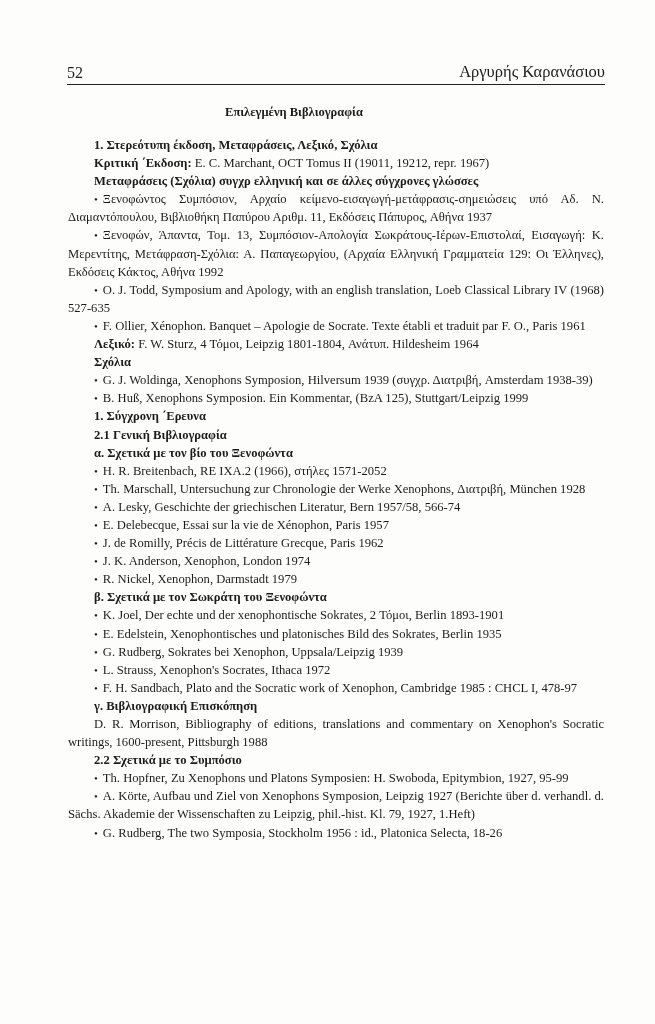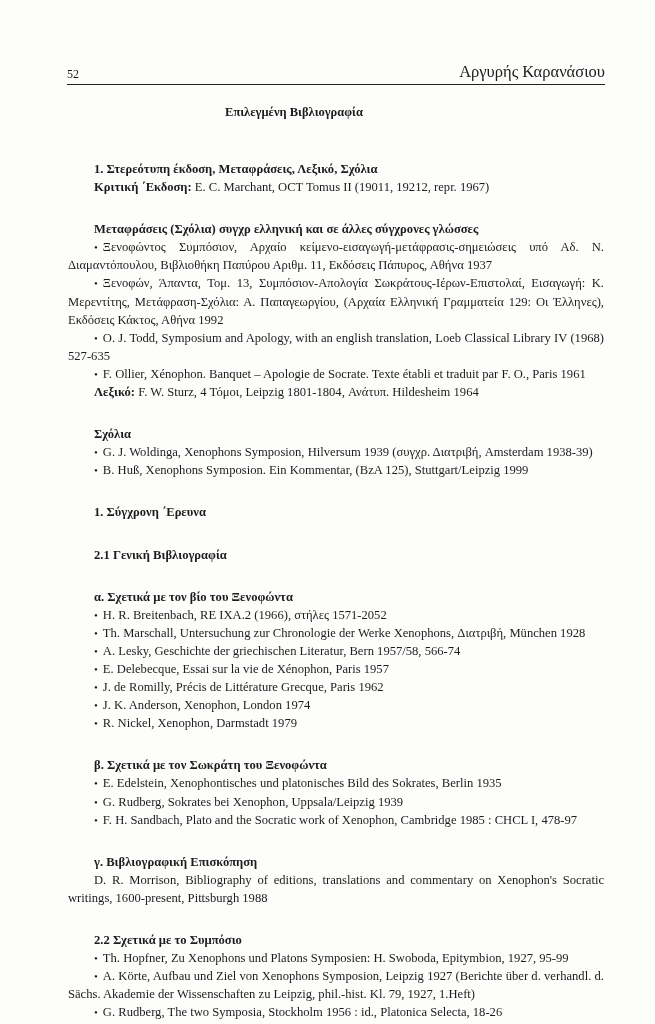--- a/index.html
+++ b/index.html
@@ -5,26 +5,26 @@
   html, body { margin: 0; padding: 0; }
   body {
     width: 655px; height: 1024px; background: #fdfdfc; overflow: hidden;
     font-family: "Liberation Serif", "DejaVu Serif", serif; color: #1c1c1c;
     position: relative;
   }
   .header {
     position: absolute; left: 67px; top: 60px; width: 538px; height: 24px;
     border-bottom: 1.5px solid #222;
   }
-  .page-num { position: absolute; left: 0; bottom: 2px; font-size: 12px; }
+  .page-num { position: absolute; left: 0; bottom: 2px; font-size: 16px; }
   .running-title { position: absolute; left: 0; right: 0; bottom: 2px; text-align: right; font-size: 16.5px; padding-left: 30px; }
   .main-title { position: absolute; top: 105px; left: 0; width: 566px; text-align: center; font-weight: bold; font-size: 12.5px; padding-left: 22px; box-sizing: border-box; }
   .content { position: absolute; left: 68px; top: 136px; width: 536px; font-size: 12.6px; line-height: 18.1px; }
   .p { text-indent: 26px; text-align: justify; margin: 0; }
-  .b { font-weight: bold; margin-top: 24px; }
+  .b { font-weight: bold; }
   .bullet::before { content: "\2022"; margin-right: 5px; font-size: 11px; }
 </style>
 </head>
 <body>
 
 <div class="header">
   <span class="page-num">52</span>
   <span class="running-title">Αργυρής Καρανάσιου</span>
 </div>
 
@@ -47,22 +47,24 @@
   <p class="p b">2.1 Γενική Βιβλιογραφία</p>
   <p class="p b">α. Σχετικά με τον βίο του Ξενοφώντα</p>
   <p class="p bullet">H. R. Breitenbach, RE IXA.2 (1966), στήλες 1571-2052</p>
   <p class="p bullet">Th. Marschall, Untersuchung zur Chronologie der Werke Xenophons, Διατριβή, München 1928</p>
   <p class="p bullet">A. Lesky, Geschichte der griechischen Literatur, Bern 1957/58, 566-74</p>
   <p class="p bullet">E. Delebecque, Essai sur la vie de Xénophon, Paris 1957</p>
   <p class="p bullet">J. de Romilly, Précis de Littérature Grecque, Paris 1962</p>
   <p class="p bullet">J. K. Anderson, Xenophon, London 1974</p>
   <p class="p bullet">R. Nickel, Xenophon, Darmstadt 1979</p>
   <p class="p b">β. Σχετικά με τον Σωκράτη του Ξενοφώντα</p>
+  <p class="p bullet">K. Joel, Der echte und der xenophontische Sokrates, 2 Τόμοι, Berlin 1893-1901</p>
   <p class="p bullet">E. Edelstein, Xenophontisches und platonisches Bild des Sokrates, Berlin 1935</p>
   <p class="p bullet">G. Rudberg, Sokrates bei Xenophon, Uppsala/Leipzig 1939</p>
+  <p class="p bullet">L. Strauss, Xenophon's Socrates, Ithaca 1972</p>
   <p class="p bullet">F. H. Sandbach, Plato and the Socratic work of Xenophon, Cambridge 1985 : CHCL I, 478-97</p>
   <p class="p b">γ. Βιβλιογραφική Επισκόπηση</p>
   <p class="p">D. R. Morrison, Bibliography of editions, translations and commentary on Xenophon's Socratic writings, 1600-present, Pittsburgh 1988</p>
   <p class="p b">2.2 Σχετικά με το Συμπόσιο</p>
   <p class="p bullet">Th. Hopfner, Zu Xenophons und Platons Symposien: H. Swoboda, Epitymbion, 1927, 95-99</p>
   <p class="p bullet">A. Körte, Aufbau und Ziel von Xenophons Symposion, Leipzig 1927 (Berichte über d. verhandl. d. Sächs. Akademie der Wissenschaften zu Leipzig, phil.-hist. Kl. 79, 1927, 1.Heft)</p>
   <p class="p bullet">G. Rudberg, The two Symposia, Stockholm 1956 : id., Platonica Selecta, 18-26</p>
 </div>
 
 </body></html>

